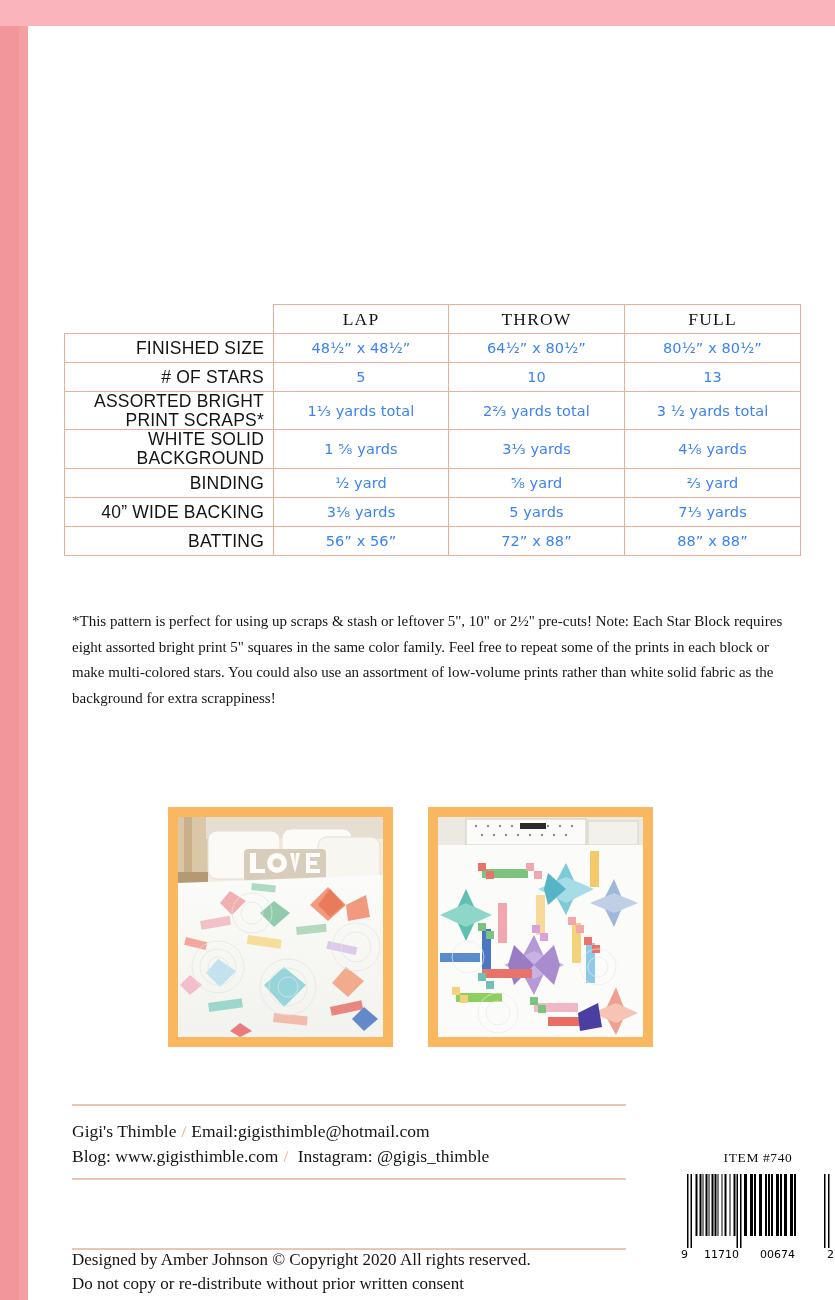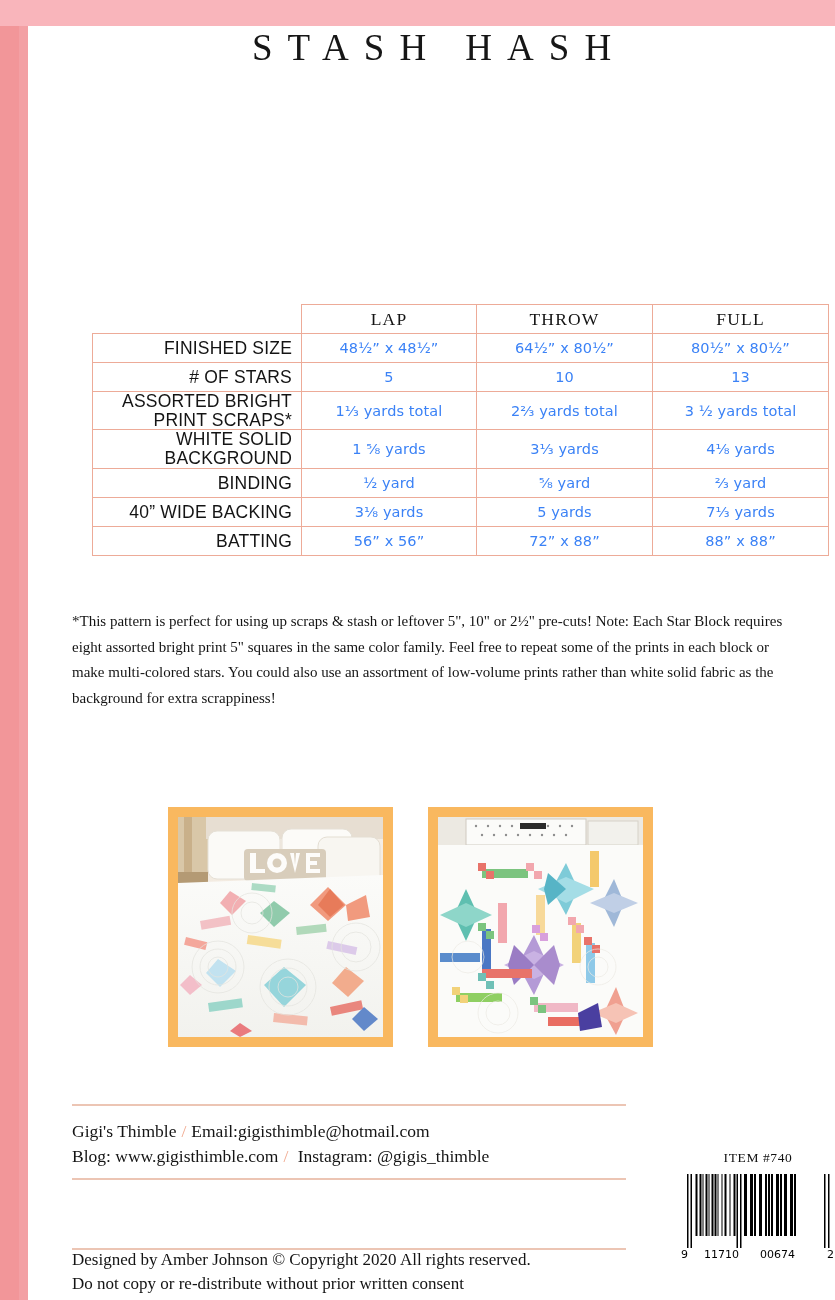--- a/index.html
+++ b/index.html
@@ -40,21 +40,20 @@
     color:#161616;
     font-weight:400;
   }
 
   
   .tbl-wrap{position:absolute;left:36px;top:278px;width:736px;}
   table.specs{
     border-collapse:collapse;
     width:736px;
     table-layout:fixed;
-    margin-left:28px;
   }
   table.specs td{
     border:1px solid #edab98;
     padding:0;
     height:28px;
     vertical-align:middle;
   }
   col.c0{width:209px;}
   col.c1{width:175px;}
   col.c2{width:176px;}
@@ -151,21 +150,20 @@
 </style>
 </head>
 <body>
 
 <div class="edge-left"></div>
 <div class="edge-left-shade"></div>
 <div class="edge-top"></div>
 
 <div class="page">
 
-  <div class="title">STASH HASH</div>
 
   <div class="tbl-wrap">
     <table class="specs">
       <colgroup>
           <col class="c0">
           <col class="c1">
           <col class="c2">
           <col class="c3">
         </colgroup>
       <tbody id="tbody">

